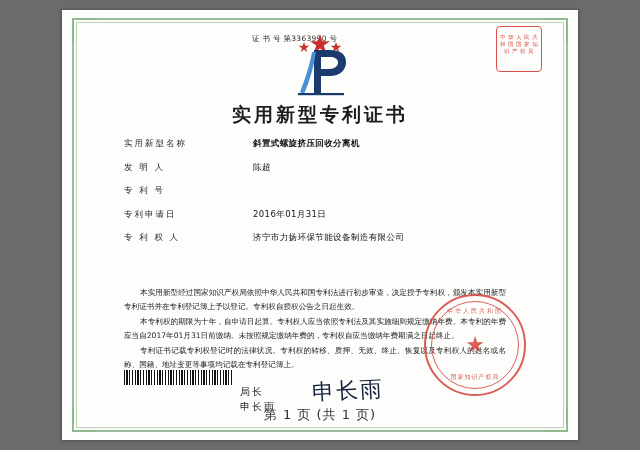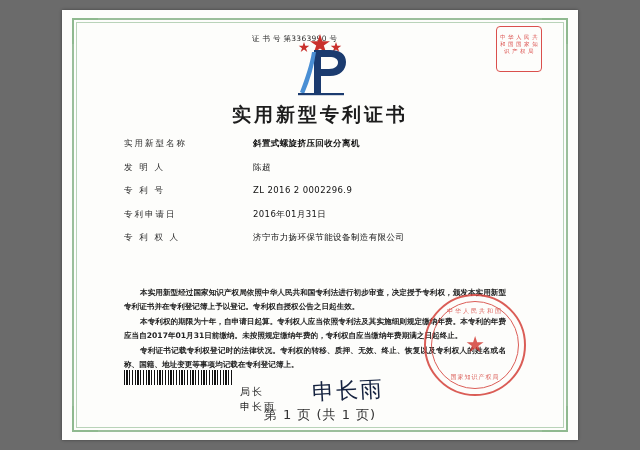--- a/index.html
+++ b/index.html
@@ -130,21 +130,21 @@
     position: absolute;
     left: 62px;
     top: 276px;
     width: 382px;
     font-size: 7.6px;
     line-height: 1.85;
     color: #222;
     text-align: justify;
     text-indent: 16px;
   }
-  .body-text p { margin: 0 0 1px 0; font-weight: bold; }
+  .body-text p { margin: 0 0 1px 0; }
 
   .barcode {
     position: absolute;
     left: 62px;
     top: 360px;
     width: 108px;
     height: 15px;
     background: repeating-linear-gradient(to right,
       #111 0px, #111 1px, #fff 1px, #fff 2px,
       #111 2px, #111 4px, #fff 4px, #fff 5px,
@@ -260,21 +260,20 @@
     <div class="field-row">
       <div class="field-label">实用新型名称</div>
       <div class="field-value bold">斜置式螺旋挤压回收分离机</div>
     </div>
     <div class="field-row">
       <div class="field-label">发 明 人</div>
       <div class="field-value">陈超</div>
     </div>
     <div class="field-row">
       <div class="field-label">专 利 号</div>
-      <div class="field-value">ZL 2016 2 0002296.9</div>
     </div>
     <div class="field-row">
       <div class="field-label">专利申请日</div>
       <div class="field-value">2016年01月31日</div>
     </div>
     <div class="field-row">
       <div class="field-label">专 利 权 人</div>
       <div class="field-value">济宁市力扬环保节能设备制造有限公司</div>
     </div>
   </div>

